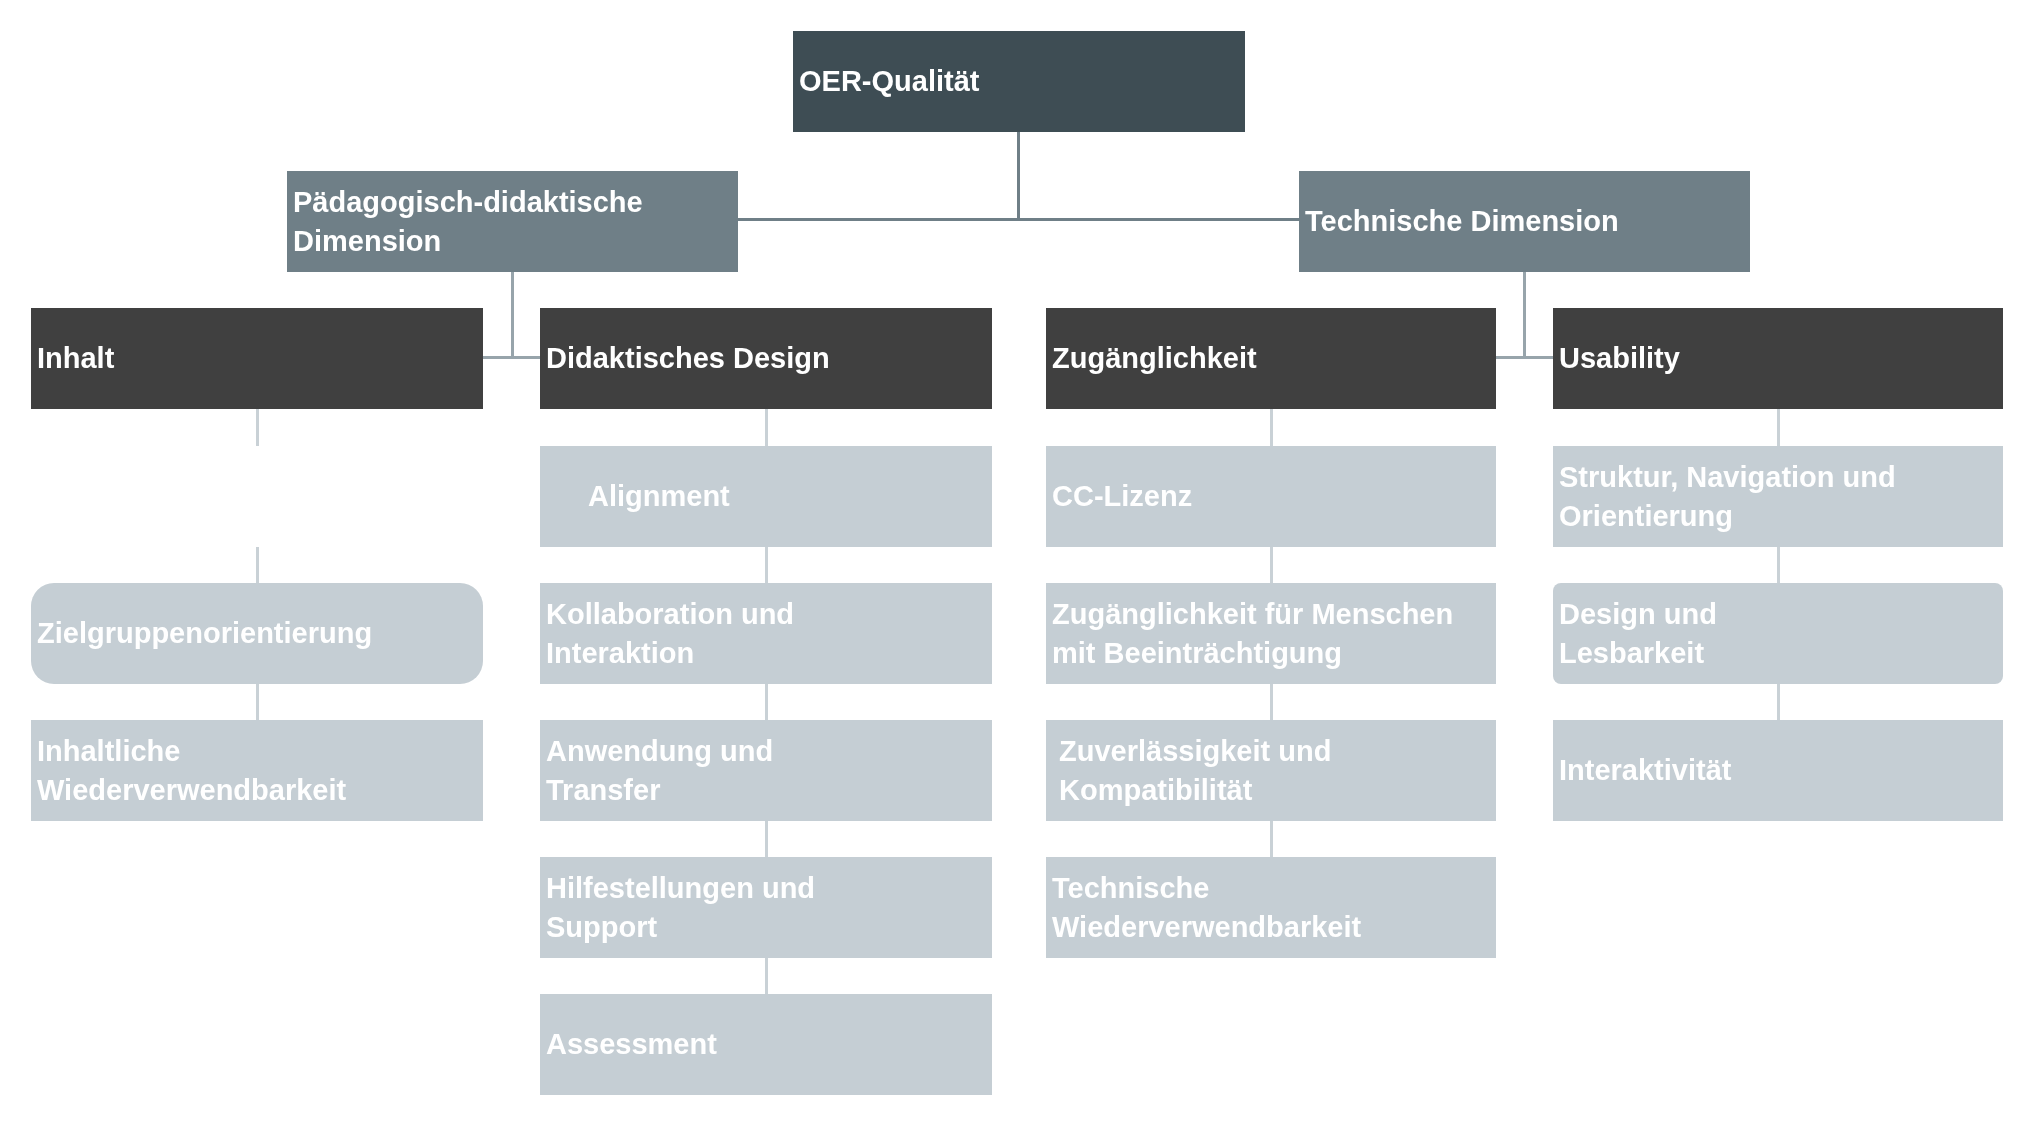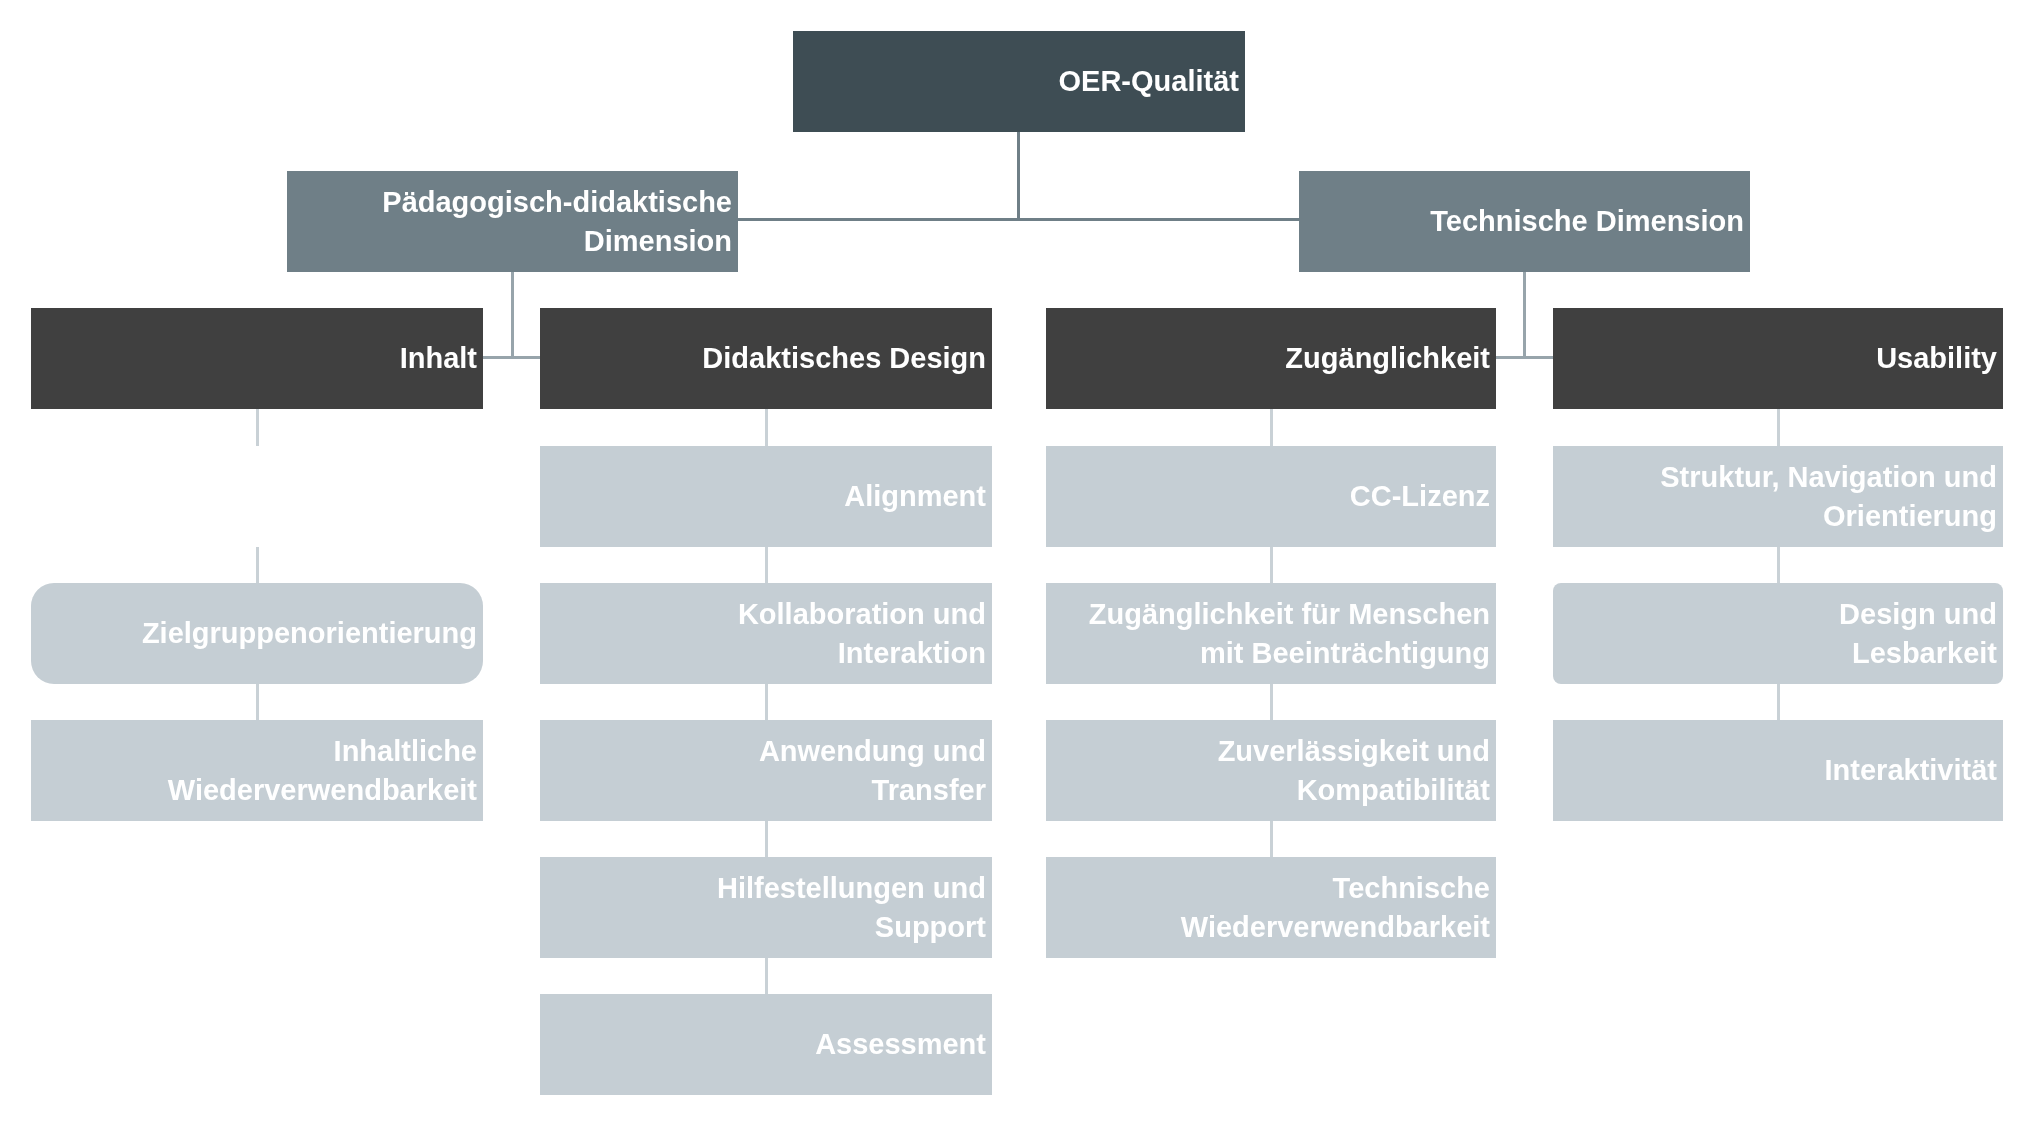--- a/index.html
+++ b/index.html
@@ -14,21 +14,21 @@
   .box {
     position: absolute;
     display: flex;
     align-items: center;
     justify-content: center;
     box-sizing: border-box;
     padding: 0 6px;
   }
   .box .label {
     width: 100%;
-    text-align: right;
+    text-align: left;
     color: #ffffff;
     font-weight: bold;
     font-size: 29px;
     line-height: 39px;
     white-space: pre-line;
   }
   .lvl1 { background: #3e4d54; }
   .lvl2 { background: #6f7f87; }
   .lvl3 { background: #404040; }
   .lvl4 { background: #c5ced4; }

